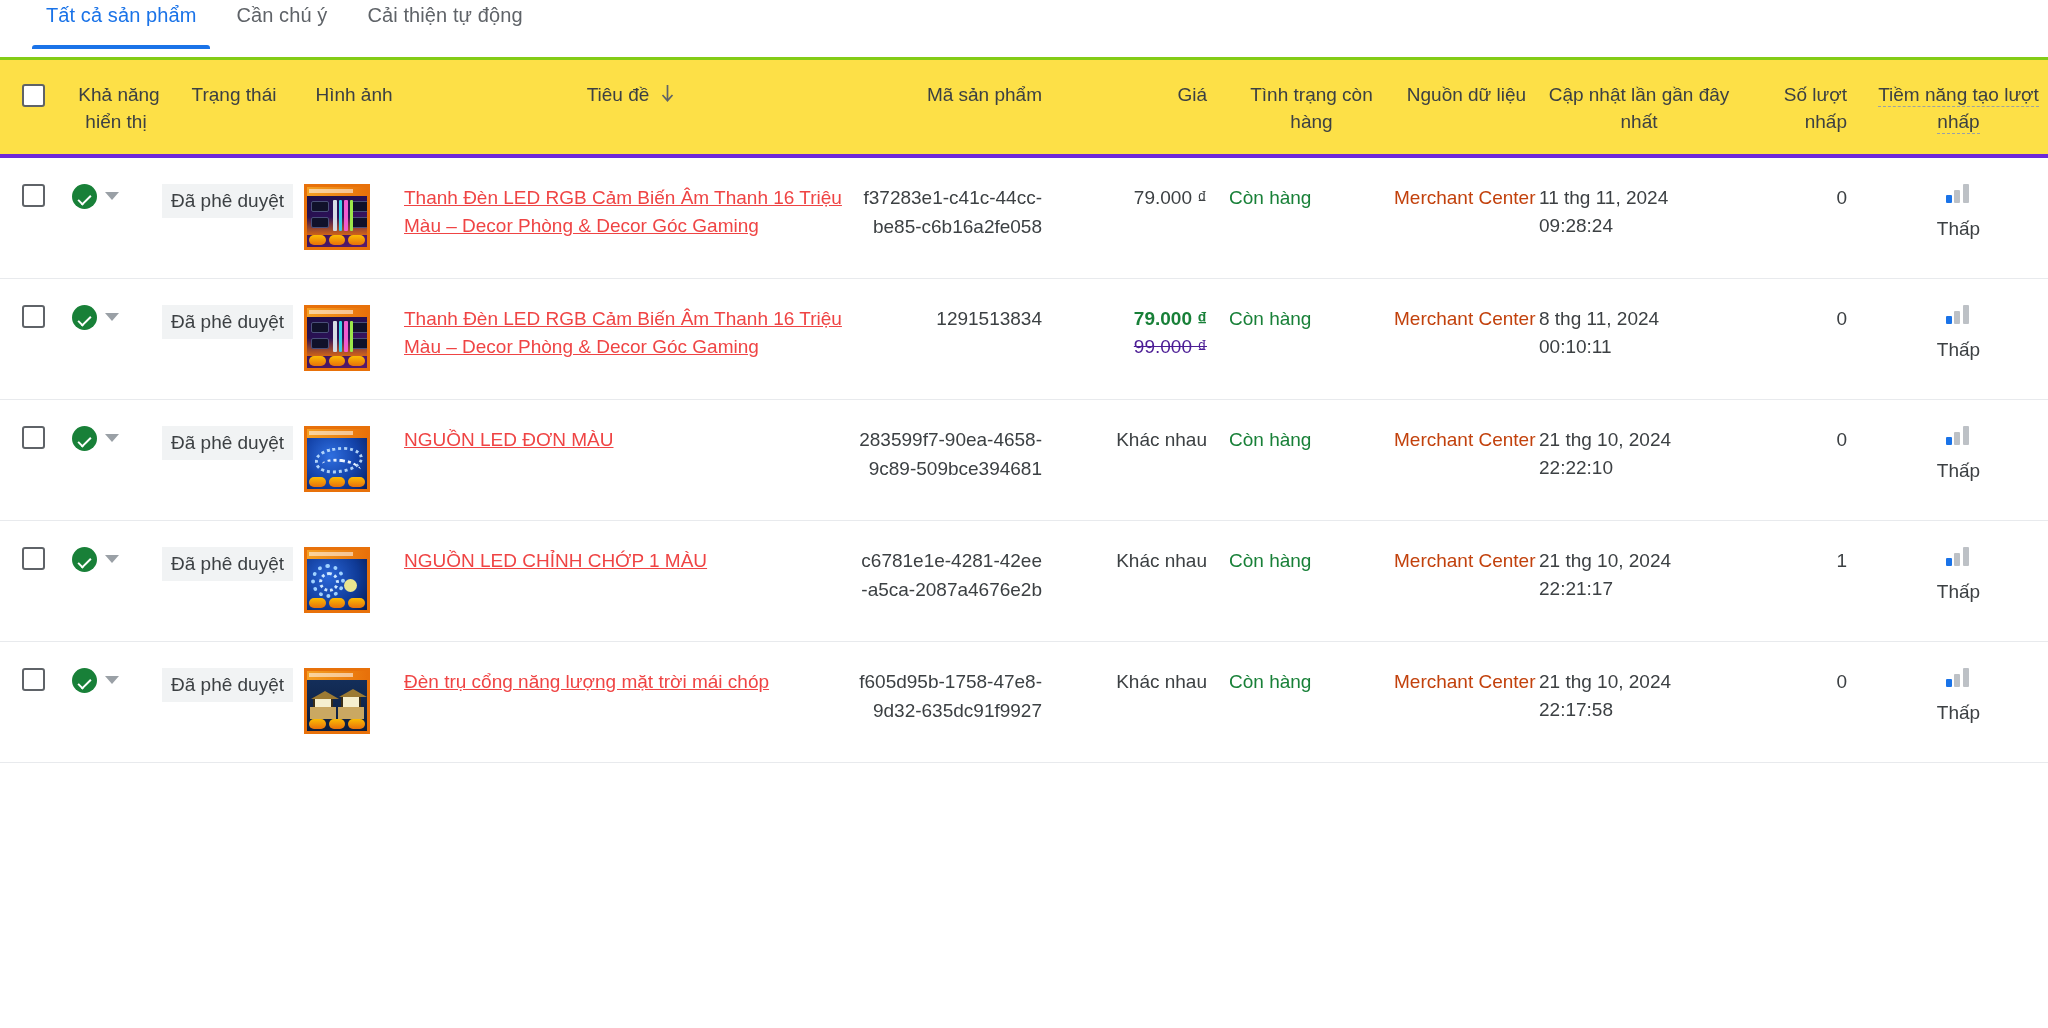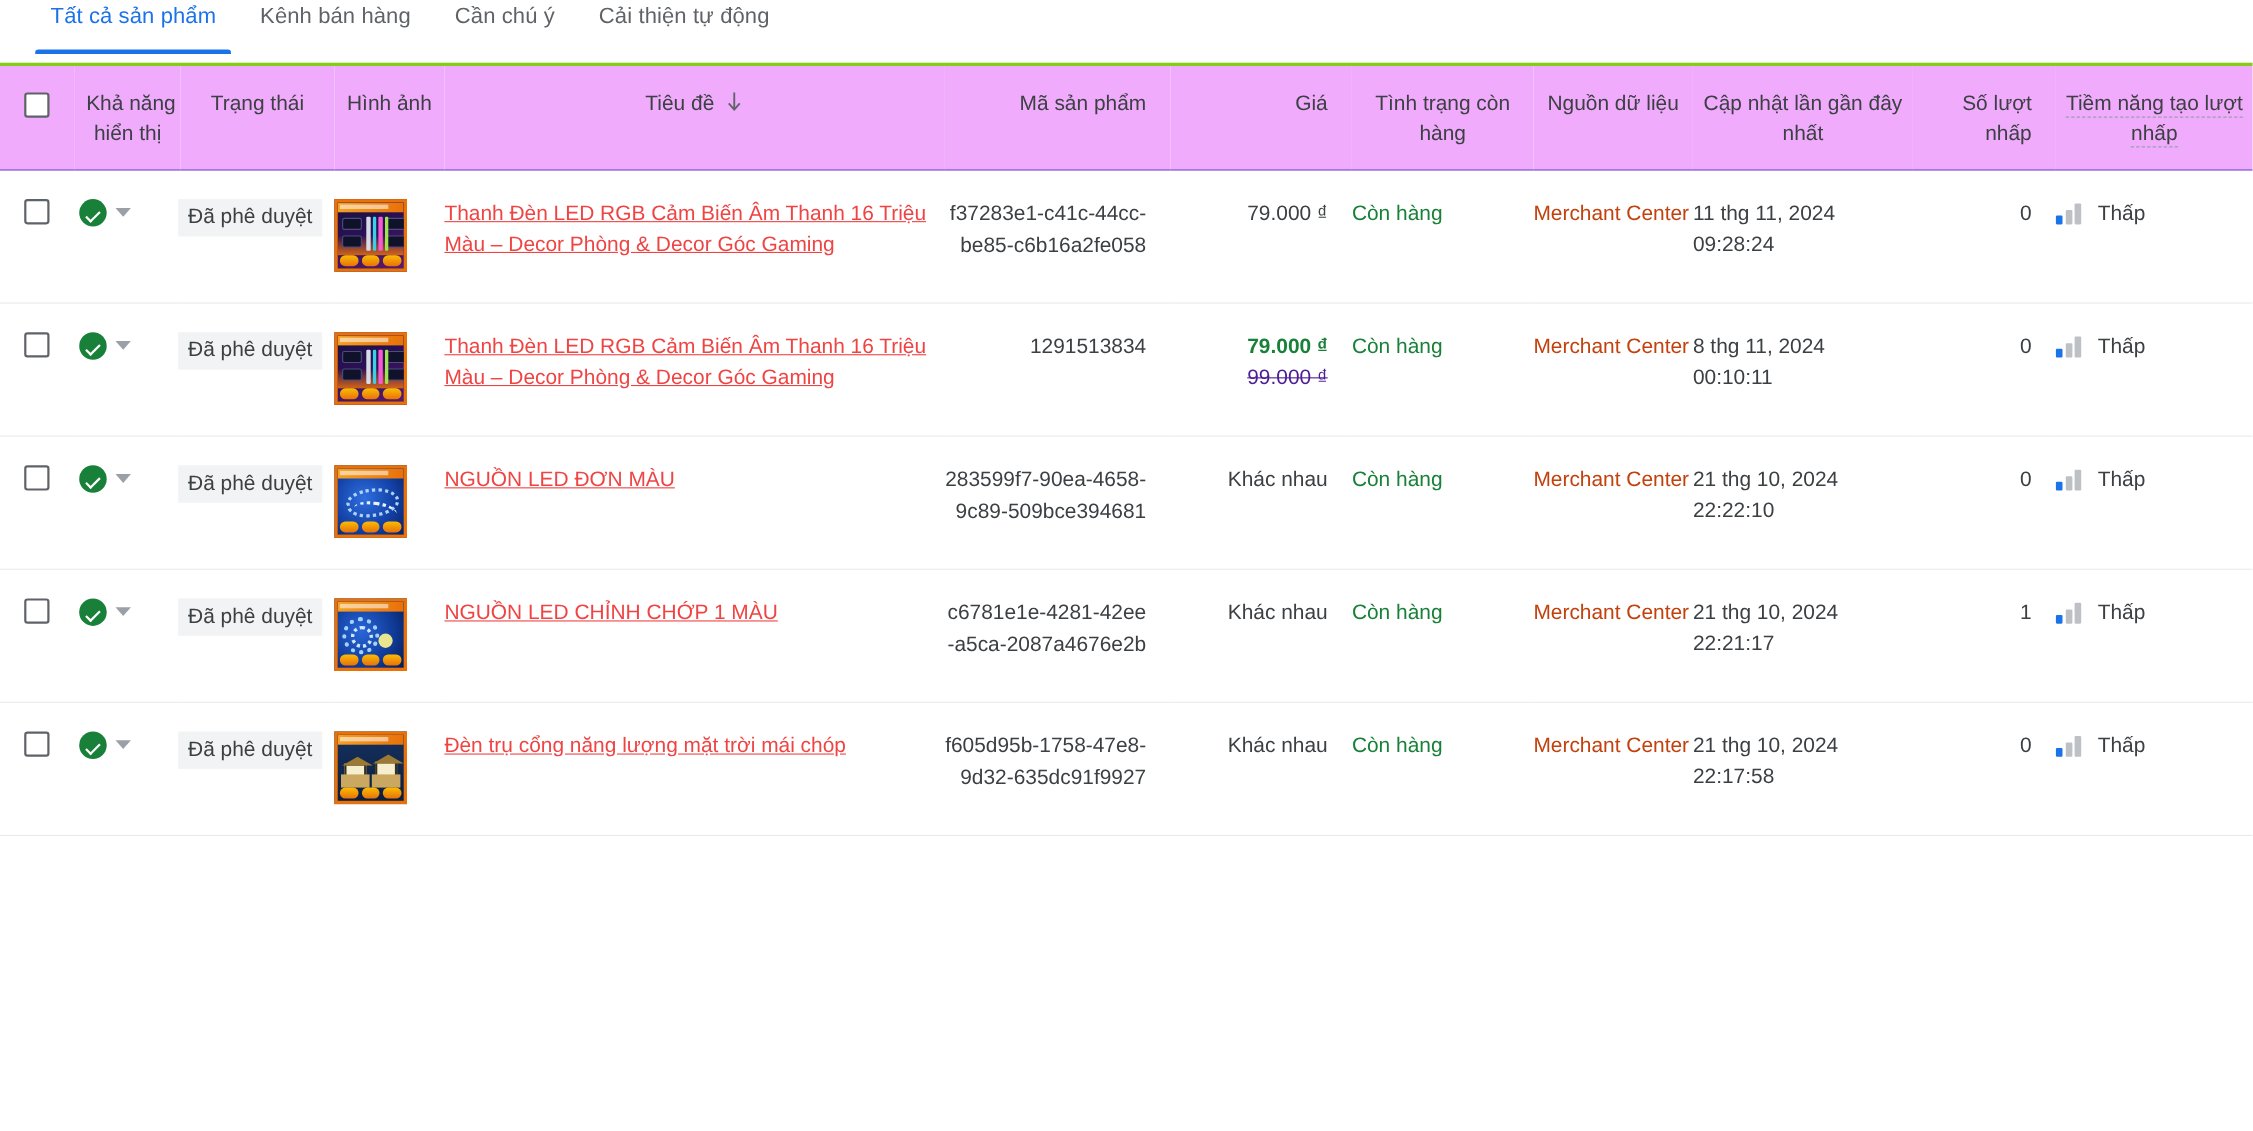--- a/index.html
+++ b/index.html
@@ -46,22 +46,22 @@
     border-collapse: collapse;
     table-layout: fixed;
   }
   table.grid thead th {
     font-size: 19px;
     font-weight: 400;
     color: #3c4043;
     vertical-align: top;
     padding: 22px 0 18px 0;
     line-height: 1.42;
-    border-bottom: 1px solid #6d28d9;
-    background: #f0abfc;
+    border-bottom: 4px solid #6d28d9;
+    background: #fde047;
   }
   .hdr-dotted {
     border-bottom: 1px dashed #9aa0a6;
     padding-bottom: 1px;
     display: inline;
   }
   .sort-arrow {
     display: inline-block;
     margin-left: 10px;
     vertical-align: -2px;
@@ -233,36 +233,35 @@
 
   .sku { color: #3c4043; word-break: break-all; line-height: 1.52; }
   .price-main { color: #3c4043; }
   .price-main.sale { color: #188038; font-weight: 700; }
   .price-old { color: #4c1d95; text-decoration: line-through; display: block; }
   .stock { color: #188038; }
   .source { color: #c2410c; line-height: 1.5; }
   .updated { color: #3c4043; line-height: 1.5; }
 
   
-  .pot-wrap { display: flex; align-items: center; gap: 12px; }
+  .pot-wrap { display: flex; align-items: center; gap: 12px; flex-direction: column; }
   .bars-icon { display: flex; align-items: flex-end; gap: 2.5px; height: 19px; width: 26px; }
   .bars-icon i { width: 6px; border-radius: 1px; display:block; }
   .bars-icon i.b1 { height: 8px;  background: #1a73e8; }
   .bars-icon i.b2 { height: 13px; background: #bdc1c6; }
   .bars-icon i.b3 { height: 19px; background: #bdc1c6; }
   .pot-label { color: #3c4043; }
 </style>
 </head>
 <body>
 
 <div class="page">
 
   <div class="tabbar">
     <div class="tab active"><span>Tất cả sản phẩm</span></div>
-    <div class="tab"><span>Kênh bán hàng</span></div>
     <div class="tab"><span>Cần chú ý</span></div>
     <div class="tab"><span>Cải thiện tự động</span></div>
   </div>
 
   <table class="grid">
     <colgroup>
       <col class="c-check">
         <col class="c-vis">
         <col class="c-status">
         <col class="c-img">

